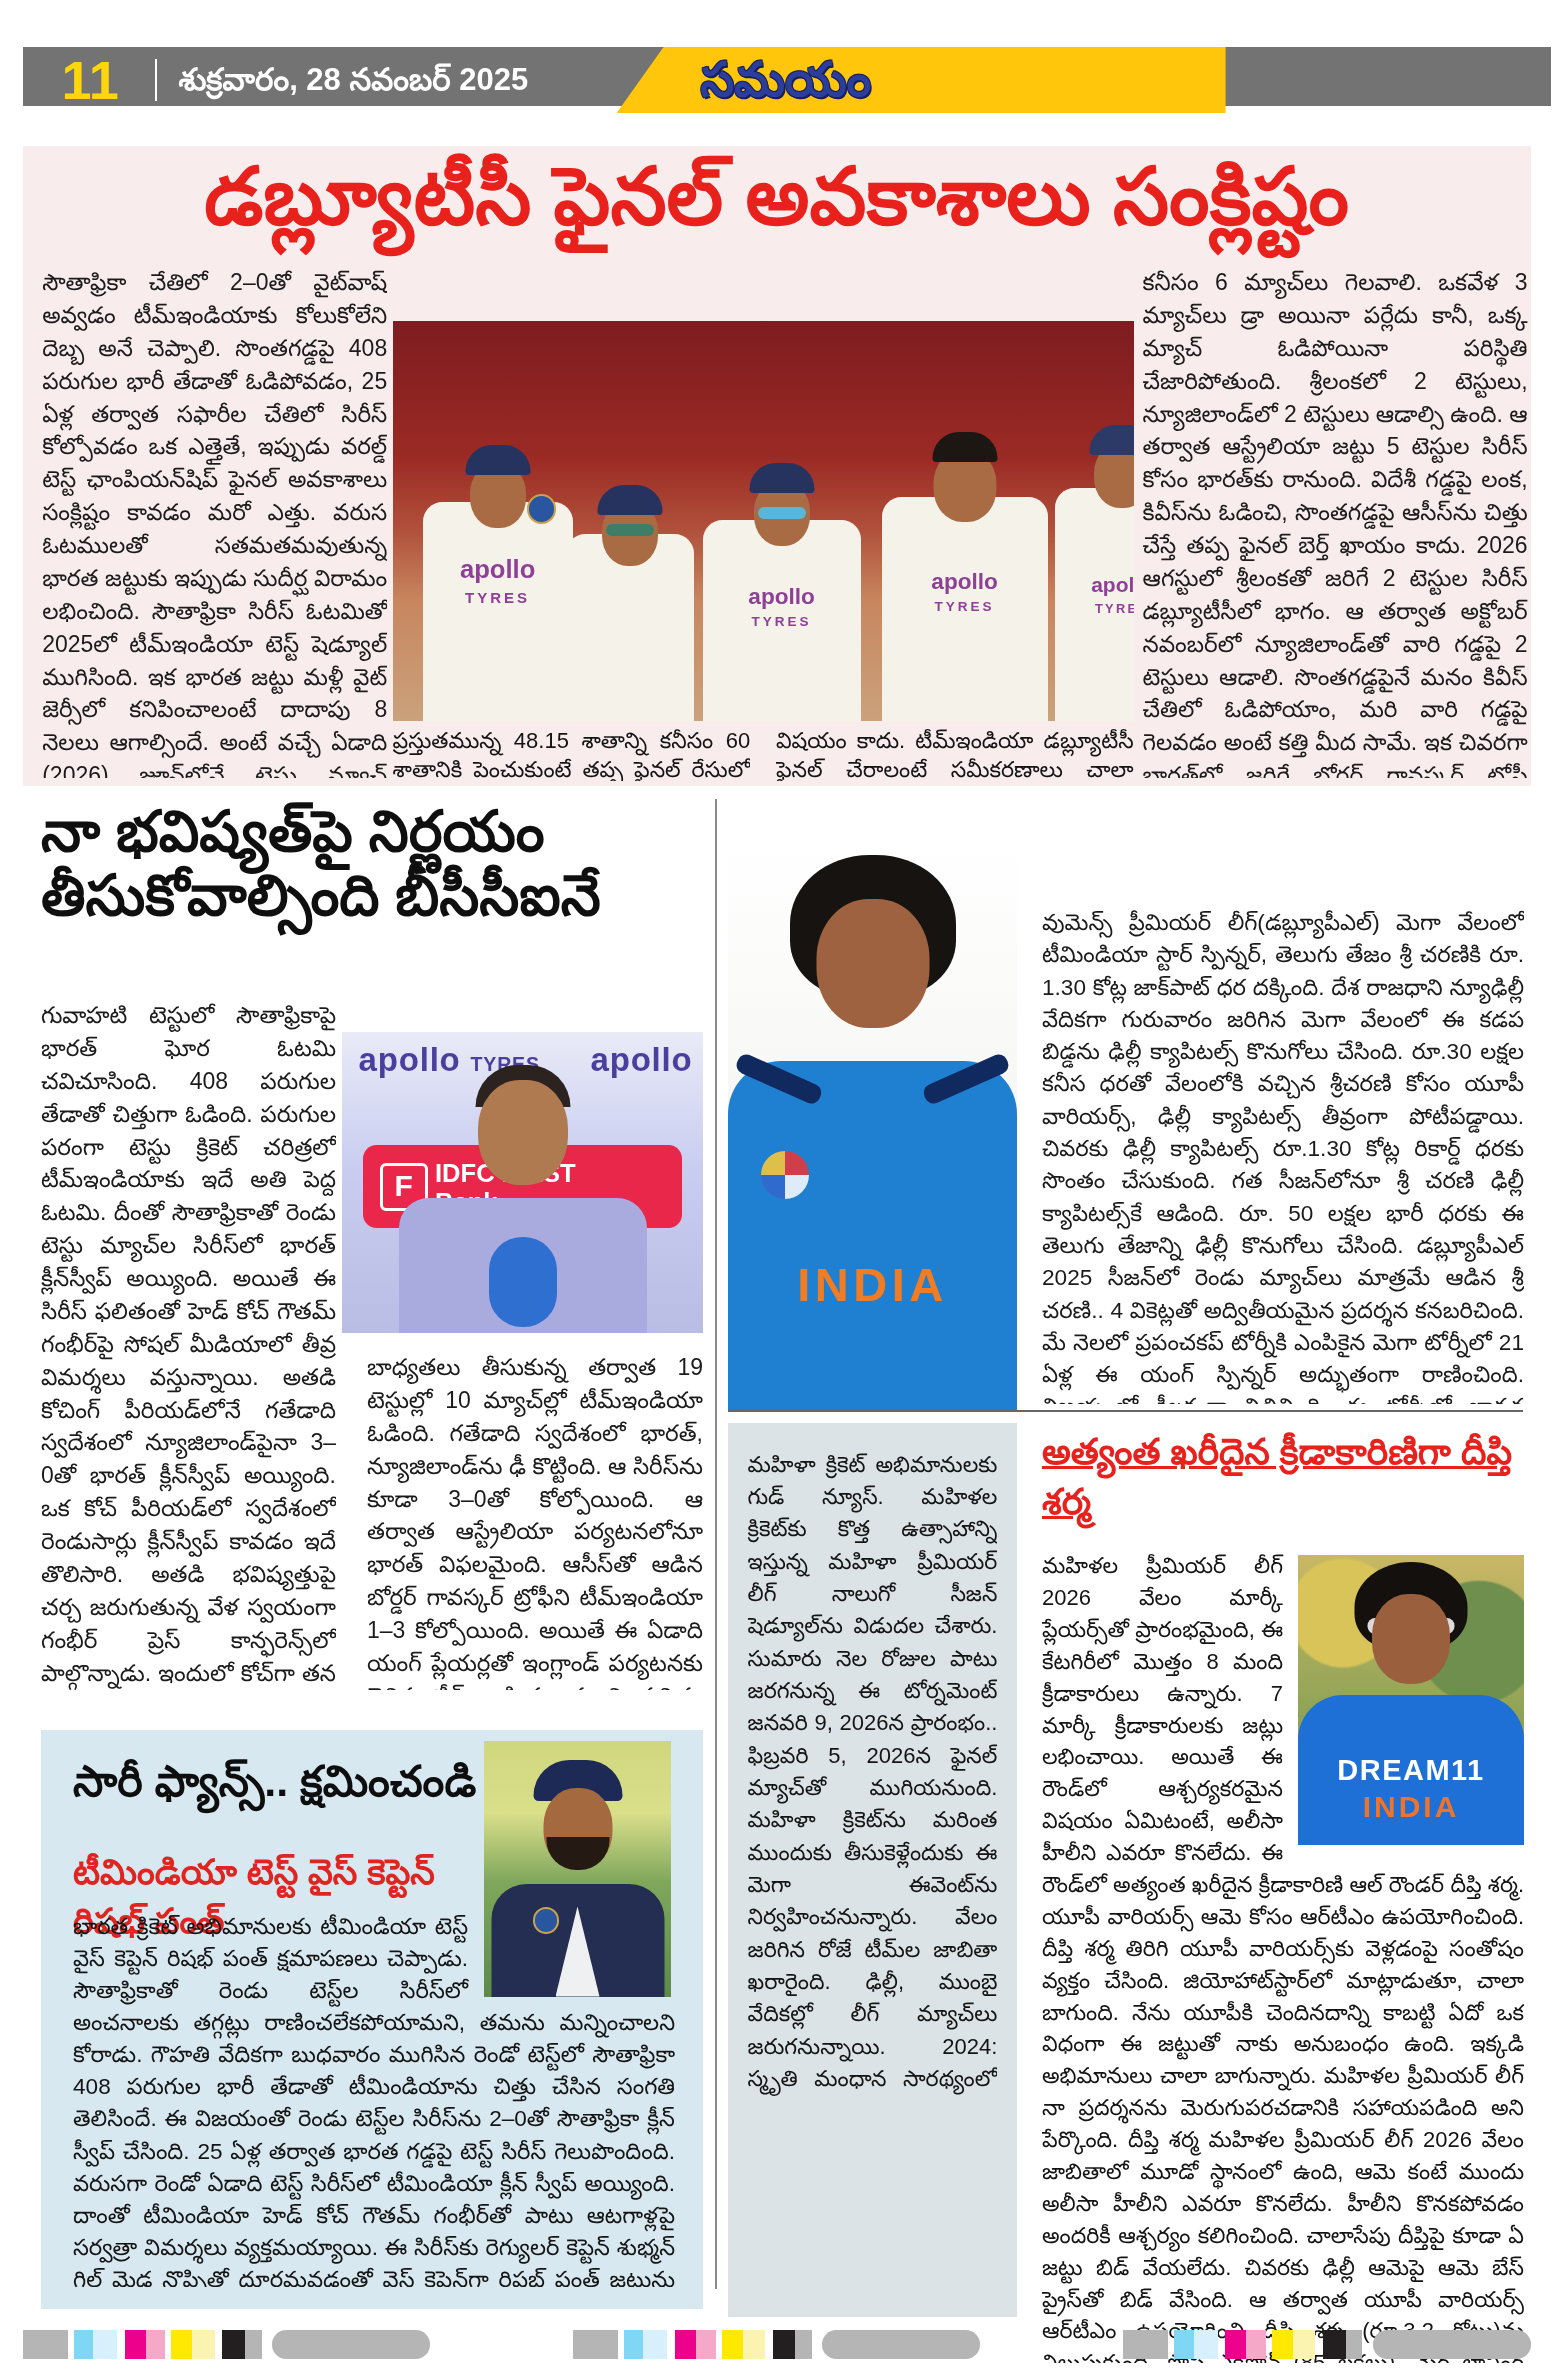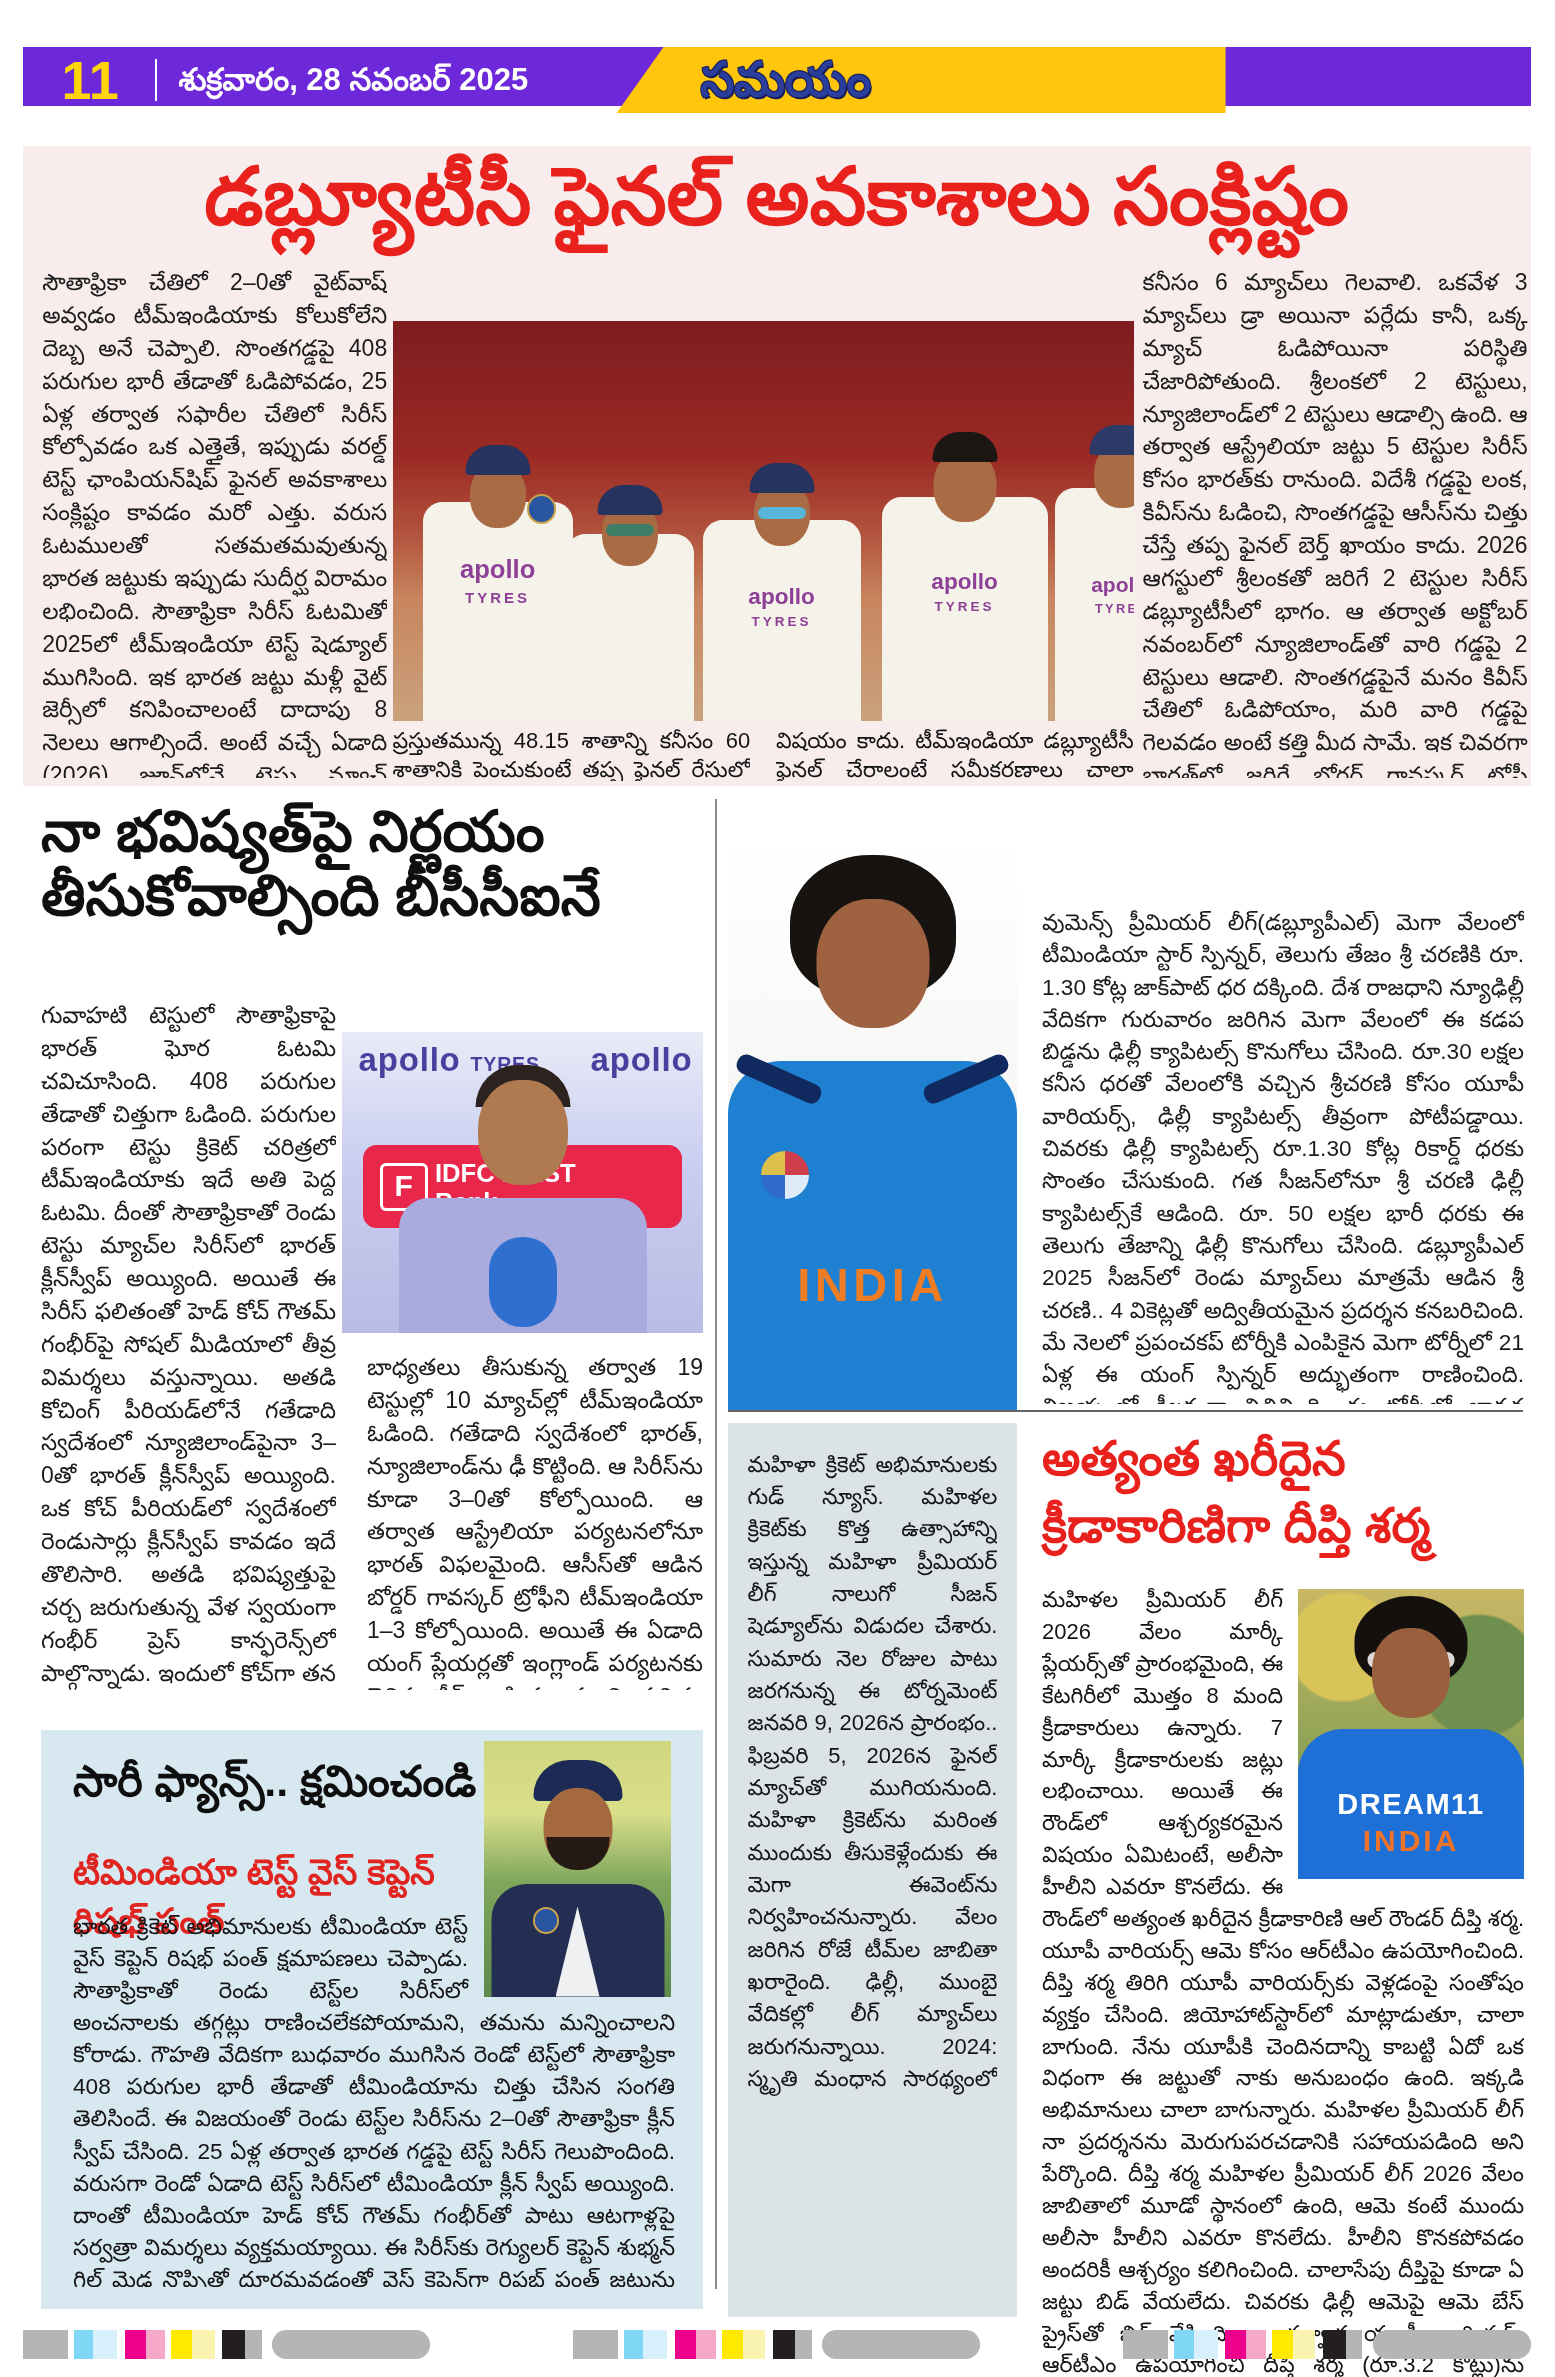--- a/index.html
+++ b/index.html
@@ -1,20 +1,20 @@
 <!DOCTYPE html>
 <html style="font-size:12px"><head>
 <meta charset="utf-8">
 <style>
   html,body{margin:0;padding:0;background:#e9e9e9;}
   .page{position:relative;width:1555px;height:2377px;background:#ffffff;overflow:hidden;
         font-family:"Liberation Sans","DejaVu Sans",sans-serif;color:#141414;}
   .abs{position:absolute;}
   
-  .masthead-bar{left:22.6px;top:47px;width:1508px;height:59px;background:#6d28d9;}
+  .masthead-bar{left:22.6px;top:47px;width:1508px;height:59px;background:#737373;padding-left:20px;}
   .pagenum{left:39px;top:0;height:66px;line-height:66px;font-size:54px;font-weight:bold;color:#ffd60a;}
   .head-vline{left:132px;top:12px;width:2.3px;height:42px;background:#ffffff;}
   .head-date{left:156px;top:0;height:66px;line-height:66px;font-size:31px;font-weight:bold;color:#ffffff;}
   .head-yellow{left:594px;top:0;width:609px;height:66px;background:#ffc60b;
                clip-path:polygon(47px 0,100% 0,100% 100%,0 100%);}
   .brand{position:absolute;left:84px;top:0;height:66px;line-height:66px;font-size:48px;font-weight:bold;
          color:#2b3e9b;text-shadow:1.5px 1.5px 0 #17205c,-0.8px -0.8px 0 #17205c,0.8px -0.8px 0 #17205c,-0.8px 0.8px 0 #17205c;}
   .head-url{right:35px;top:0;height:66px;line-height:66px;font-size:25px;color:#ffffff;}
   
   .lead-section{left:22.6px;top:146px;width:1508px;height:640px;background:#f8edec;}
@@ -79,21 +79,21 @@
   .g-col2{left:367px;top:1351px;width:336px;height:339px;}
   .vrule{left:715px;top:799px;width:1.5px;height:1490px;background:#8a8a8a;}
   .s-headline{left:1042px;top:796px;width:483px;font-size:65px;font-weight:bold;color:#0f0f10;}
   .s-body{left:1042px;top:907px;width:482px;height:497px;font-size:22.6px;}
   .hrule{left:728px;top:1410px;width:795px;height:1.5px;background:#666;}
   
   .wpl-box{left:728px;top:1423px;width:289px;height:894px;background:#dce3e6;}
   .wpl-headline{margin:44px 13.5px 0;text-align:center;font-size:41px;line-height:1.35;font-weight:bold;color:#141414;}
   .wpl-body{margin:25.6px 19.6px 0;height:647px;font-size:22px;line-height:1.47;text-align:justify;overflow:hidden;}
   .deepti-col{left:1042px;top:1423px;width:482px;height:894px;}
-  .d-headline{font-size:48px;font-weight:bold;color:#e8211d;margin:7.5px 0 19.6px;}
+  .d-headline{font-size:36px;font-weight:bold;color:#e8211d;margin:7.5px 0 19.6px;text-decoration:underline;}
   .d-body{font-size:22px;line-height:1.45;text-align:justify;overflow:hidden;height:813px;}
   .pant-box{left:41px;top:1730px;width:662px;height:579px;background:#d8e8f0;}
   .p-headline{position:absolute;left:32px;top:27px;width:421px;font-size:43px;font-weight:bold;color:#0e0e0f;}
   .p-subhead{position:absolute;left:32px;top:122px;width:436px;font-size:35px;font-weight:bold;color:#e02420;}
   .p-body{position:absolute;left:32px;top:181px;width:602px;height:376px;font-size:22.6px;line-height:1.42;text-align:justify;overflow:hidden;}
   .p-wrap-spacer{float:right;width:207px;height:90px;}
   
   .print-marks{left:22.6px;top:2330px;width:1508px;height:29px;display:flex;justify-content:space-between;}
   .pm-group{display:flex;align-items:stretch;}
   .pm-seg{height:29px;}

